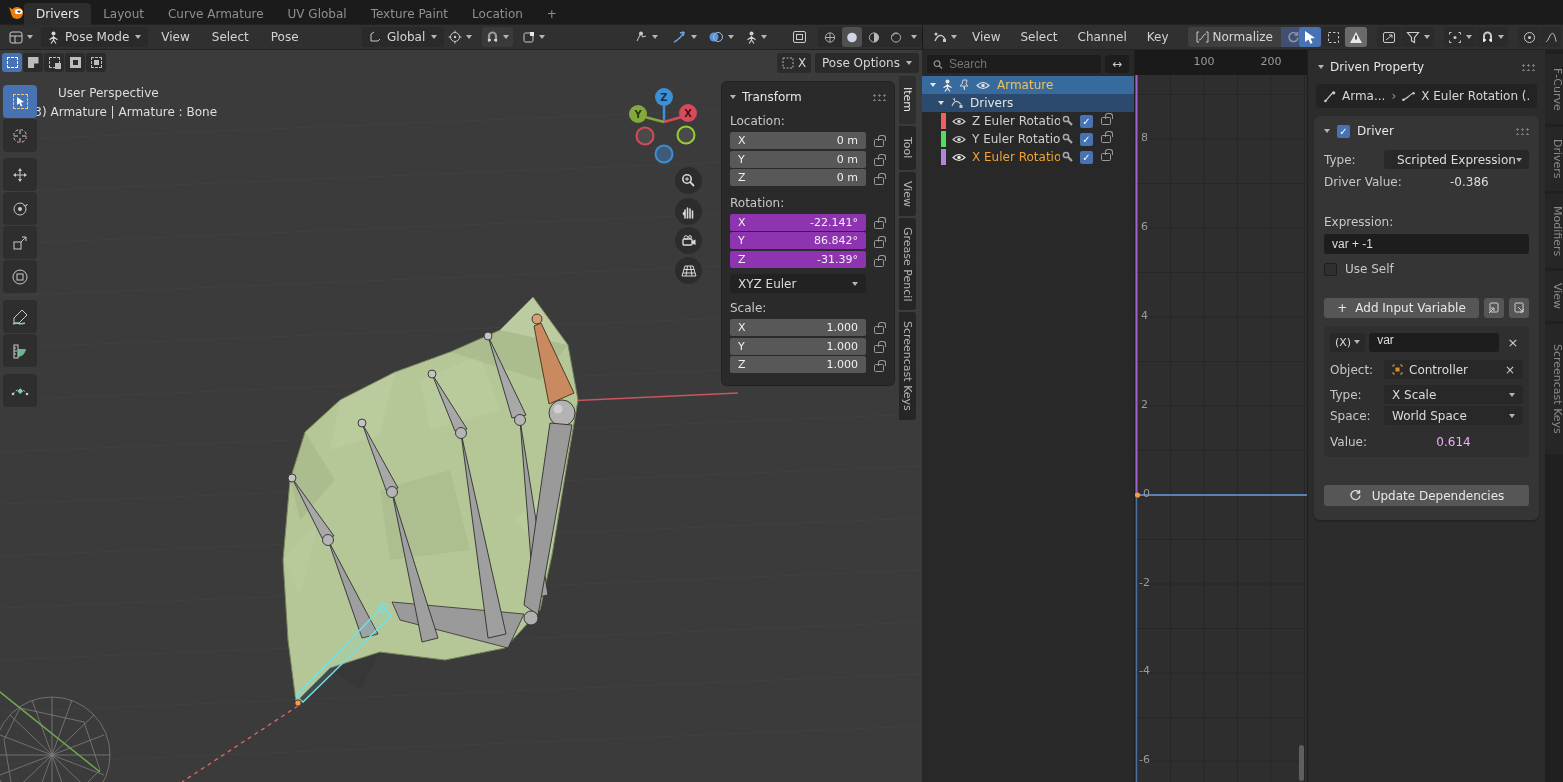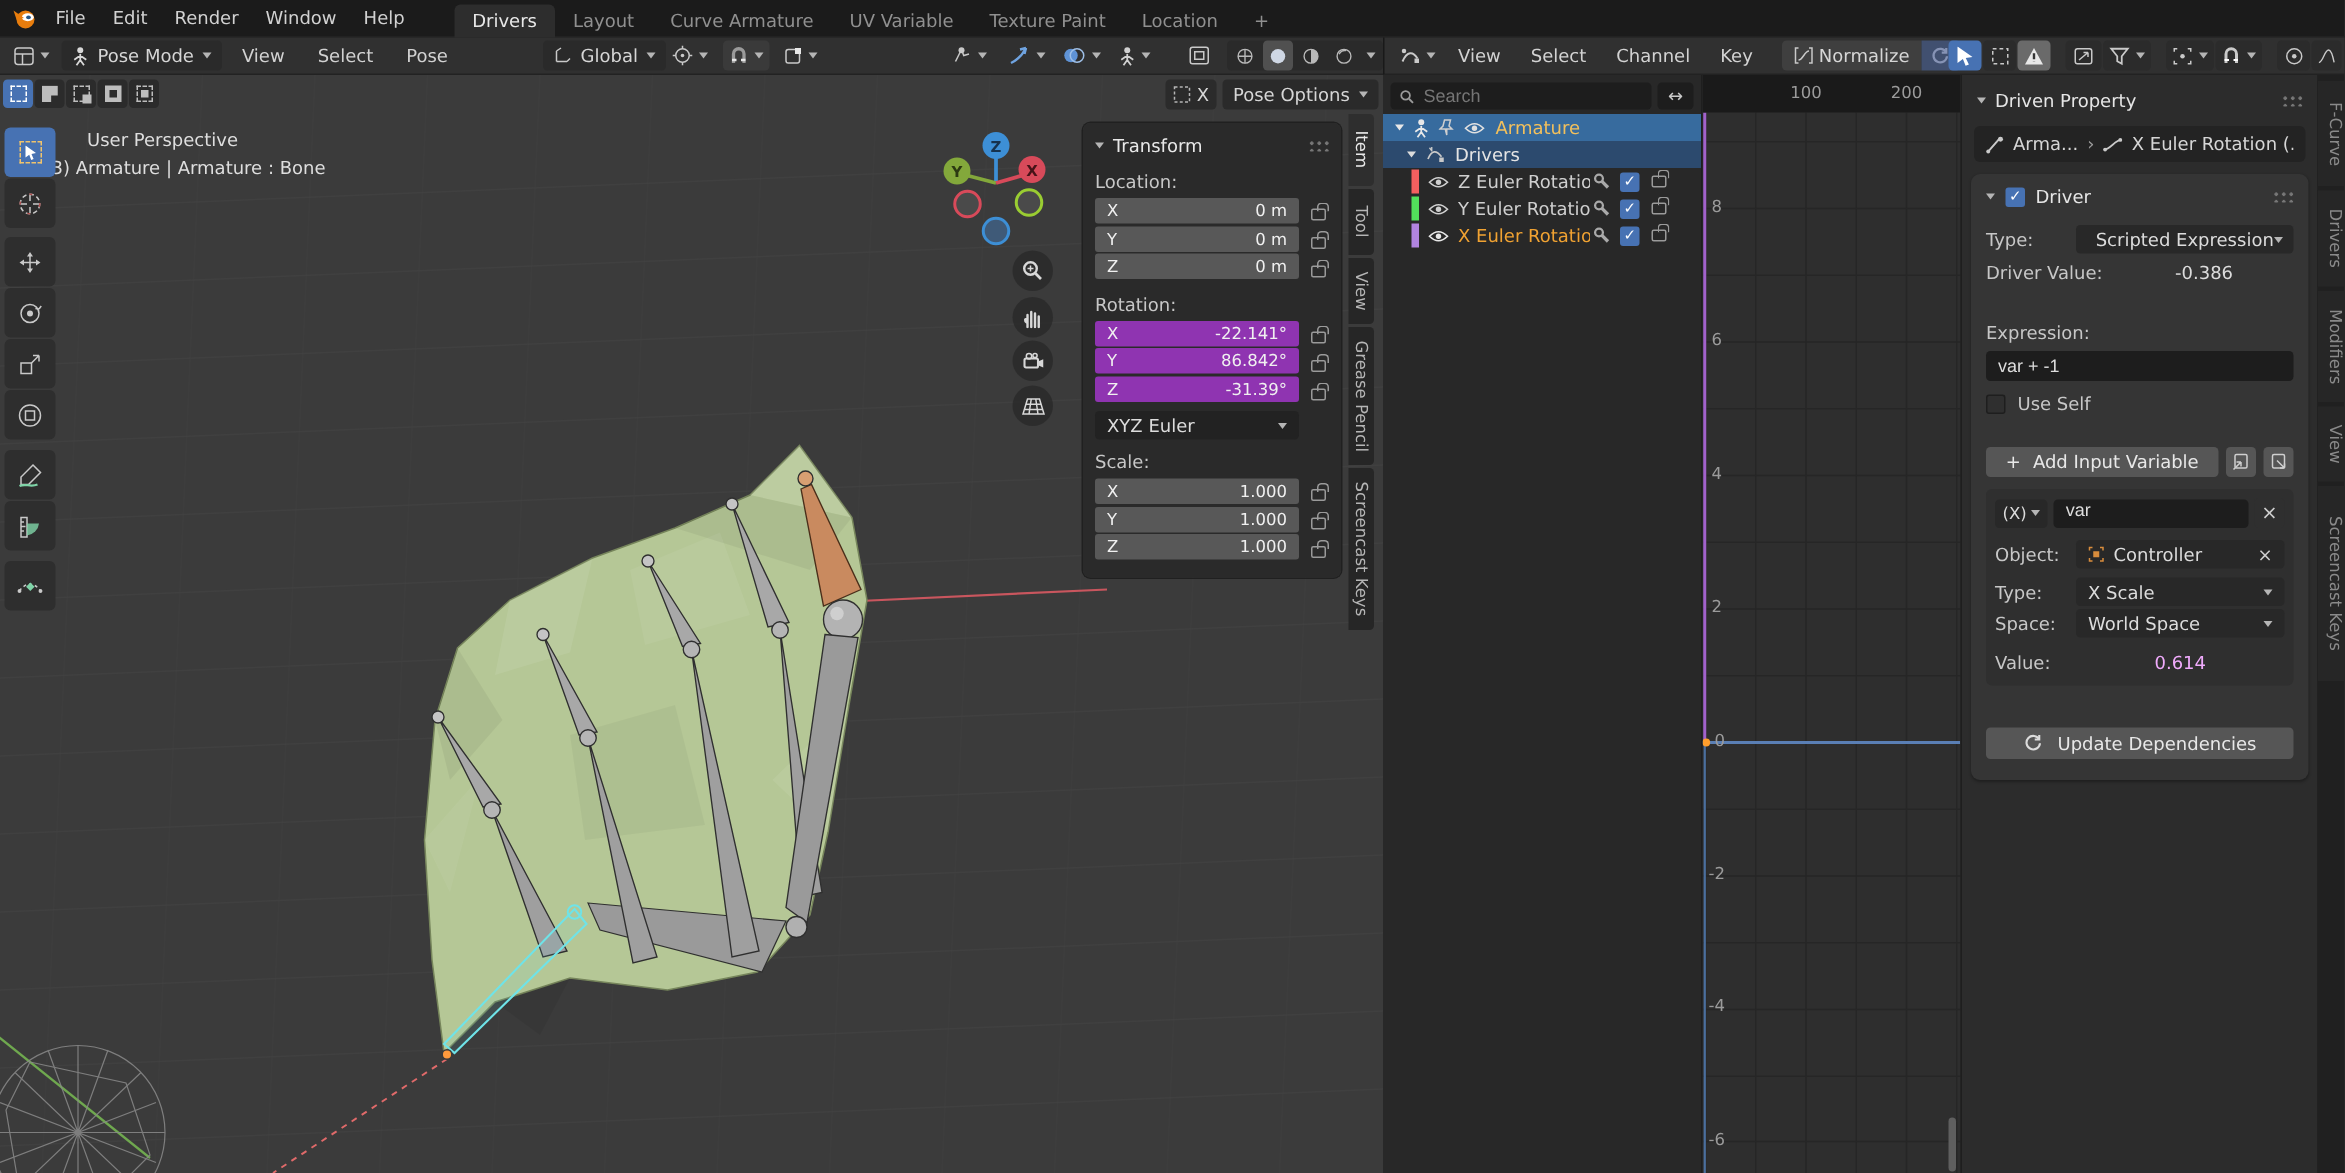--- a/index.html
+++ b/index.html
@@ -42,32 +42,25 @@
 
 <div class="abs hdr" id="topbar" style="left:0;top:0;width:1563px;height:25px;background:#1b1b1b;display:flex;align-items:center">
   <span class="abs" style="left:8px;top:4px">
     <svg width="17" height="16" viewBox="0 0 17 16">
         <circle cx="9" cy="9" r="6" fill="#e87d0d"></circle>
         <ellipse cx="10.5" cy="7.5" rx="4" ry="2.6" fill="#fff"></ellipse>
         <ellipse cx="11" cy="7.6" rx="1.6" ry="1.2" fill="#265787"></ellipse>
         <path d="M1 3 L8 8 L3 9 Z" fill="#e87d0d"></path>
       </svg>
   </span>
-  <div class="flex" style="margin-left:28px">
-    <span class="menu-item">File</span>
-    <span class="menu-item">Edit</span>
-    <span class="menu-item">Render</span>
-    <span class="menu-item">Window</span>
-    <span class="menu-item">Help</span>
-  </div>
   <div class="flex" style="margin-left:24px;height:25px">
     <span class="ws-tab active">Drivers</span>
     <span class="ws-tab">Layout</span>
     <span class="ws-tab">Curve Armature</span>
-    <span class="ws-tab">UV Variable</span>
+    <span class="ws-tab">UV Global</span>
     <span class="ws-tab">Texture Paint</span>
     <span class="ws-tab">Location</span>
     <span class="ws-tab">+</span>
   </div>
 </div>
 
 <div class="abs hdr" style="left:0;top:25px;width:922px;height:25px">
   <div class="flex" style="height:24px;padding-left:5px;gap:4px">
     <span class="hbtn">
       <svg width="14" height="13" viewBox="0 0 14 13">

